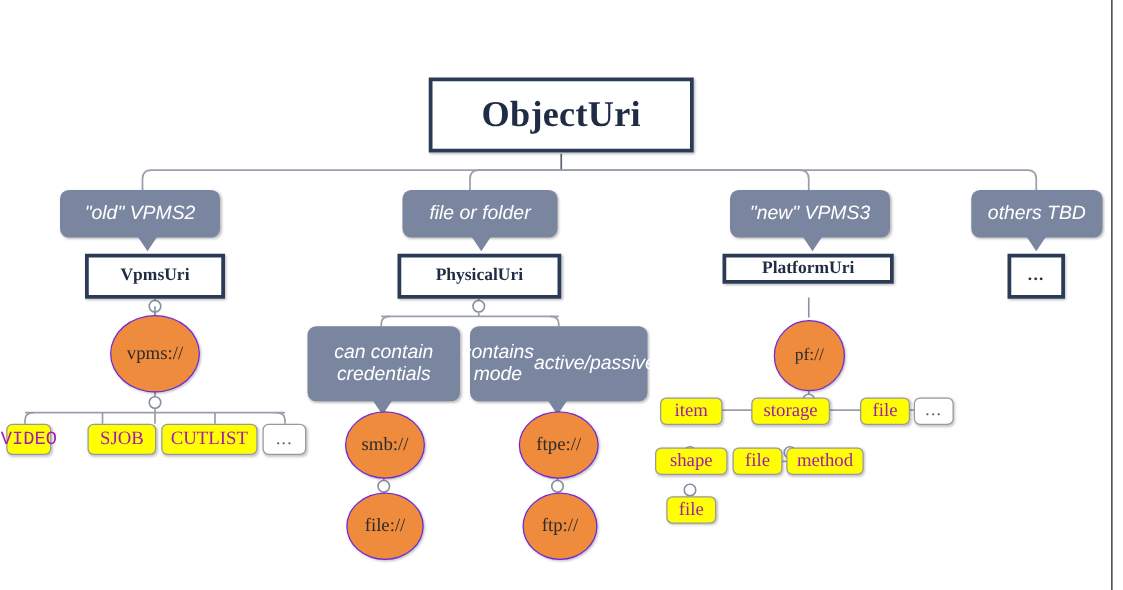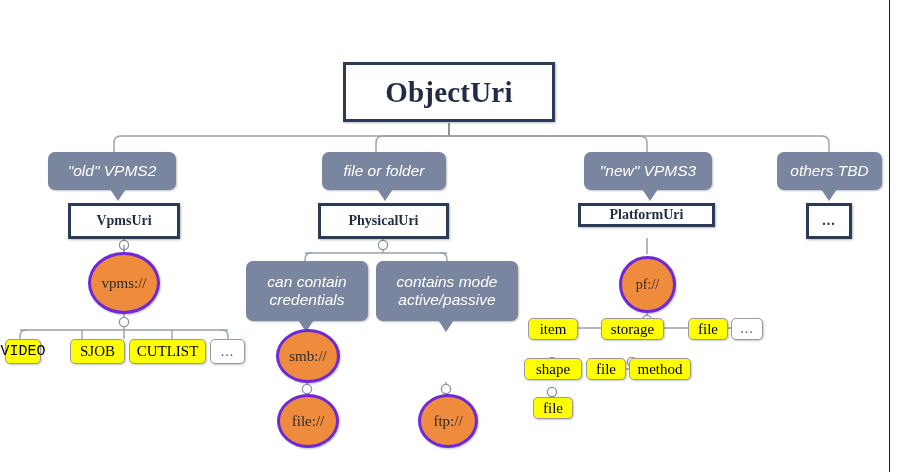--- a/index.html
+++ b/index.html
@@ -45,38 +45,38 @@
   .callout .tail{
     position:absolute;bottom:-11px;width:0;height:0;
     border-left:8px solid transparent;
     border-right:8px solid transparent;
     border-top:12px solid #7a86a0;
   }
 
   
   .ellipse{
     background:#ef8b3c;
-    border:3px solid #6d28d9;
+    border:1px solid #6d28d9;
     border-radius:50%;
     font-family:"Liberation Serif", serif;
     font-size:15px;
     color:#2c2c2c;
     box-shadow:1px 1px 2px rgba(0,0,0,.25);
     justify-content:center;
   }
   .ellipse.small{font-size:14px;}
 
   
   .ybox{
     background:#ffff00;
     border:1px solid #9a9a9a;
     border-radius:5px;
     font-family:"Liberation Serif", serif;
     font-size:15px;
-    color:#000000;
+    color:#a21caf;
     box-shadow:1px 1px 2px rgba(0,0,0,.22);
   }
   .ybox.white{background:#ffffff;color:#555;font-size:14px;letter-spacing:1px;}
 
   
   #wires{position:absolute;left:0;top:0;width:898px;height:472px;
          pointer-events:none;}
   .wire{fill:none;stroke:#9aa0ab;stroke-width:1.4;}
   .wire-dark{fill:none;stroke:#5b6478;stroke-width:1.4;}
   .knob{fill:#ffffff;stroke:#8a90a0;stroke-width:1.3;}
@@ -182,33 +182,36 @@
   <div class="node classbox lvl2" style="left:318px;top:203px;width:131px;height:36px;">
     <span>PhysicalUri</span>
   </div>
 
   <div class="node callout" style="left:246px;top:261px;width:122px;height:60px;flex-direction:column;">
     <span>can contain</span>
     <span>credentials</span>
     <span class="tail" style="left:52px;"></span>
   </div>
 
-  <div class="node callout" style="left:376px;top:261px;width:142px;height:60px;flex-direction:column;">
+  <div class="node callout" style="left:376px;top:261px;width:142px;height:60px;flex-direction:row;">
     <span>contains mode</span>
     <span>active/passive</span>
     <span class="tail" style="left:62px;"></span>
   </div>
 
   <div class="node ellipse" style="left:276px;top:329px;width:64px;height:54px;">
     <span>smb://</span>
   </div>
   <div class="node ellipse" style="left:277px;top:394px;width:62px;height:54px;">
     <span>file://</span>
   </div>
 
+  <div class="node ellipse" style="left:415px;top:329px;width:64px;height:54px;">
+    <span>ftpe://</span>
+  </div>
   <div class="node ellipse" style="left:418px;top:394px;width:60px;height:54px;">
     <span>ftp://</span>
   </div>
 
   <div class="node callout" style="left:584px;top:152px;width:128px;height:38px;">
     <span>"new" VPMS3</span>
     <span class="tail" style="left:58px;"></span>
   </div>
 
   <div class="node classbox lvl2" style="left:578px;top:203px;width:137px;height:24px;">

